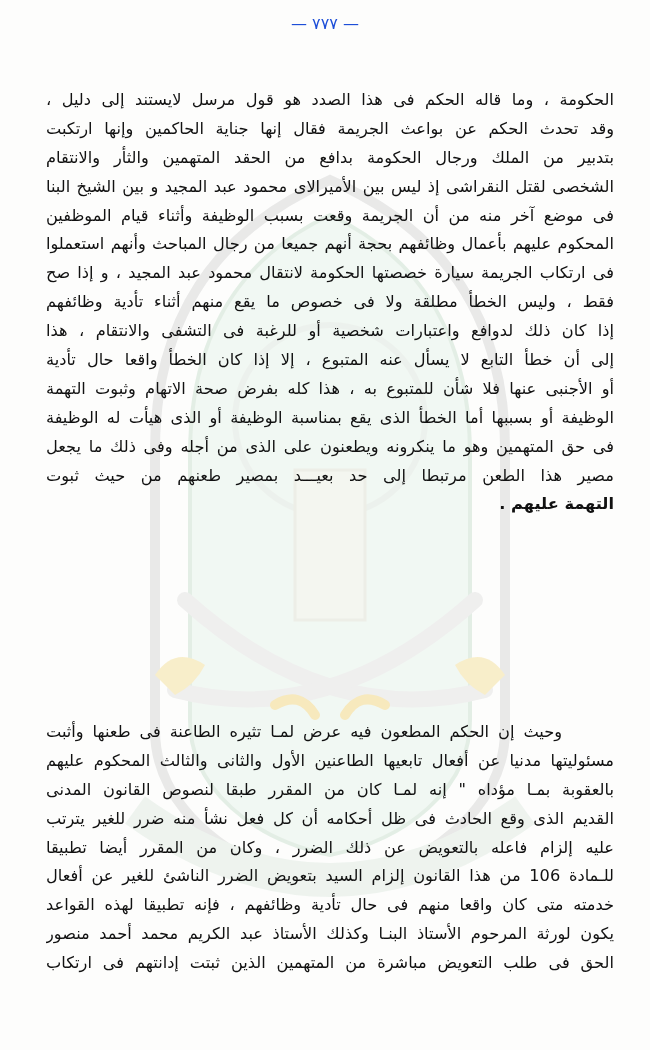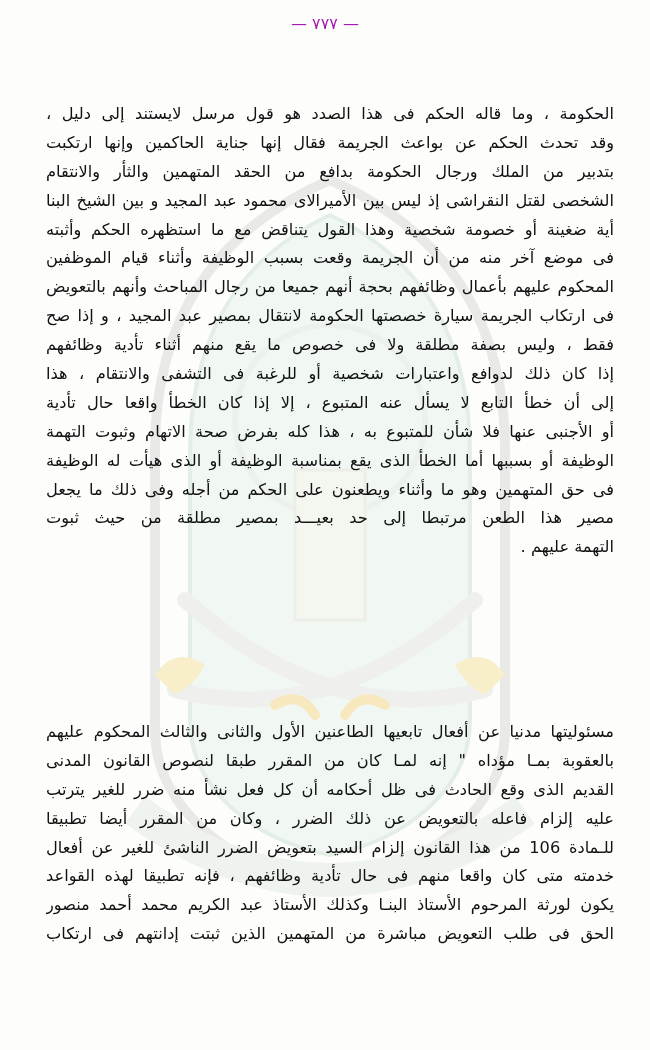--- a/index.html
+++ b/index.html
@@ -34,21 +34,21 @@
     }
     .page-number {
       position: absolute;
       top: 14px;
       left: 0;
       width: 650px;
       text-align: center;
       font-family: "DejaVu Sans", sans-serif;
       font-size: 16px;
       letter-spacing: 2px;
-      color: #a21caf;
+      color: #1d4ed8;
     }
     .text-block {
       position: absolute;
       left: 46px;
       width: 568px;
       direction: rtl;
       text-align: justify;
       text-align-last: justify;
       font-family: "DejaVu Sans", sans-serif;
       font-size: 16.2px;
@@ -57,22 +57,23 @@
       z-index: 2;
     }
     .text-block .line {
       display: block;
       white-space: nowrap;
       overflow: hidden;
       height: 28.9px;
     }
     .text-block .line.last {
       text-align-last: right;
+      font-weight: bold;
     }
-    .para1 { top: 86px; margin-top: 14px; }
+    .para1 { top: 86px; }
     .para2 { top: 718px; }
     .para2 .line.first { padding-right: 52px; }
   </style>
 </head>
 <body>
 
 <div class="page">
 
   <svg class="watermark" viewBox="0 0 470 760" xmlns="http://www.w3.org/2000/svg">
 
@@ -93,35 +94,35 @@
     <path d="M40 640 Q 235 780 430 640" fill="none" stroke="#e2ece4" stroke-width="34"></path>
   </svg>
 
   <div class="page-number">— ٧٧٧ —</div>
 
   <div class="text-block para1" lang="ar">
     <span class="line">الحكومة ، وما قاله الحكم فى هذا الصدد هو قول مرسل لايستند إلى دليل ،</span>
     <span class="line">وقد تحدث الحكم عن بواعث الجريمة فقال إنها جناية الحاكمين وإنها ارتكبت</span>
     <span class="line">بتدبير من الملك ورجال الحكومة بدافع من الحقد المتهمين والثأر والانتقام</span>
     <span class="line">الشخصى لقتل النقراشى إذ ليس بين الأميرالاى محمود عبد المجيد و بين الشيخ البنا</span>
-    <span class="line">أية ضغينة أو خصومة شخصية وهذا القول يتناقض مع ما استظهره الحكم وأثبته</span>
     <span class="line">فى موضع آخر منه من أن الجريمة وقعت بسبب الوظيفة وأثناء قيام الموظفين</span>
-    <span class="line">المحكوم عليهم بأعمال وظائفهم بحجة أنهم جميعا من رجال المباحث وأنهم بالتعويض</span>
-    <span class="line">فى ارتكاب الجريمة سيارة خصصتها الحكومة لانتقال بمصير عبد المجيد ، و إذا صح</span>
-    <span class="line">فقط ، وليس بصفة مطلقة ولا فى خصوص ما يقع منهم أثناء تأدية وظائفهم</span>
+    <span class="line">المحكوم عليهم بأعمال وظائفهم بحجة أنهم جميعا من رجال المباحث وأنهم استعملوا</span>
+    <span class="line">فى ارتكاب الجريمة سيارة خصصتها الحكومة لانتقال محمود عبد المجيد ، و إذا صح</span>
+    <span class="line">فقط ، وليس الخطأ مطلقة ولا فى خصوص ما يقع منهم أثناء تأدية وظائفهم</span>
     <span class="line">إذا كان ذلك لدوافع واعتبارات شخصية أو للرغبة فى التشفى والانتقام ، هذا</span>
     <span class="line">إلى أن خطأ التابع لا يسأل عنه المتبوع ، إلا إذا كان الخطأ واقعا حال تأدية</span>
     <span class="line">أو الأجنبى عنها فلا شأن للمتبوع به ، هذا كله بفرض صحة الاتهام وثبوت التهمة</span>
     <span class="line">الوظيفة أو بسببها أما الخطأ الذى يقع بمناسبة الوظيفة أو الذى هيأت له الوظيفة</span>
-    <span class="line">فى حق المتهمين وهو ما وأثناء ويطعنون على الحكم من أجله وفى ذلك ما يجعل</span>
-    <span class="line">مصير هذا الطعن مرتبطا إلى حد بعيـــد بمصير مطلقة من حيث ثبوت</span>
+    <span class="line">فى حق المتهمين وهو ما ينكرونه ويطعنون على الذى من أجله وفى ذلك ما يجعل</span>
+    <span class="line">مصير هذا الطعن مرتبطا إلى حد بعيـــد بمصير طعنهم من حيث ثبوت</span>
     <span class="line last">التهمة عليهم .</span>
   </div>
 
   <div class="text-block para2" lang="ar">
+    <span class="line first">وحيث إن الحكم المطعون فيه عرض لمـا تثيره الطاعنة فى طعنها وأثبت</span>
     <span class="line">مسئوليتها مدنيا عن أفعال تابعيها الطاعنين الأول والثانى والثالث المحكوم عليهم</span>
     <span class="line">بالعقوبة بمـا مؤداه " إنه لمـا كان من المقرر طبقا لنصوص القانون المدنى</span>
     <span class="line">القديم الذى وقع الحادث فى ظل أحكامه أن كل فعل نشأ منه ضرر للغير يترتب</span>
     <span class="line">عليه إلزام فاعله بالتعويض عن ذلك الضرر ، وكان من المقرر أيضا تطبيقا</span>
     <span class="line">للـمادة 106 من هذا القانون إلزام السيد بتعويض الضرر الناشئ للغير عن أفعال</span>
     <span class="line">خدمته متى كان واقعا منهم فى حال تأدية وظائفهم ، فإنه تطبيقا لهذه القواعد</span>
     <span class="line">يكون لورثة المرحوم الأستاذ البنـا وكذلك الأستاذ عبد الكريم محمد أحمد منصور</span>
     <span class="line">الحق فى طلب التعويض مباشرة من المتهمين الذين ثبتت إدانتهم فى ارتكاب</span>
   </div>
 

